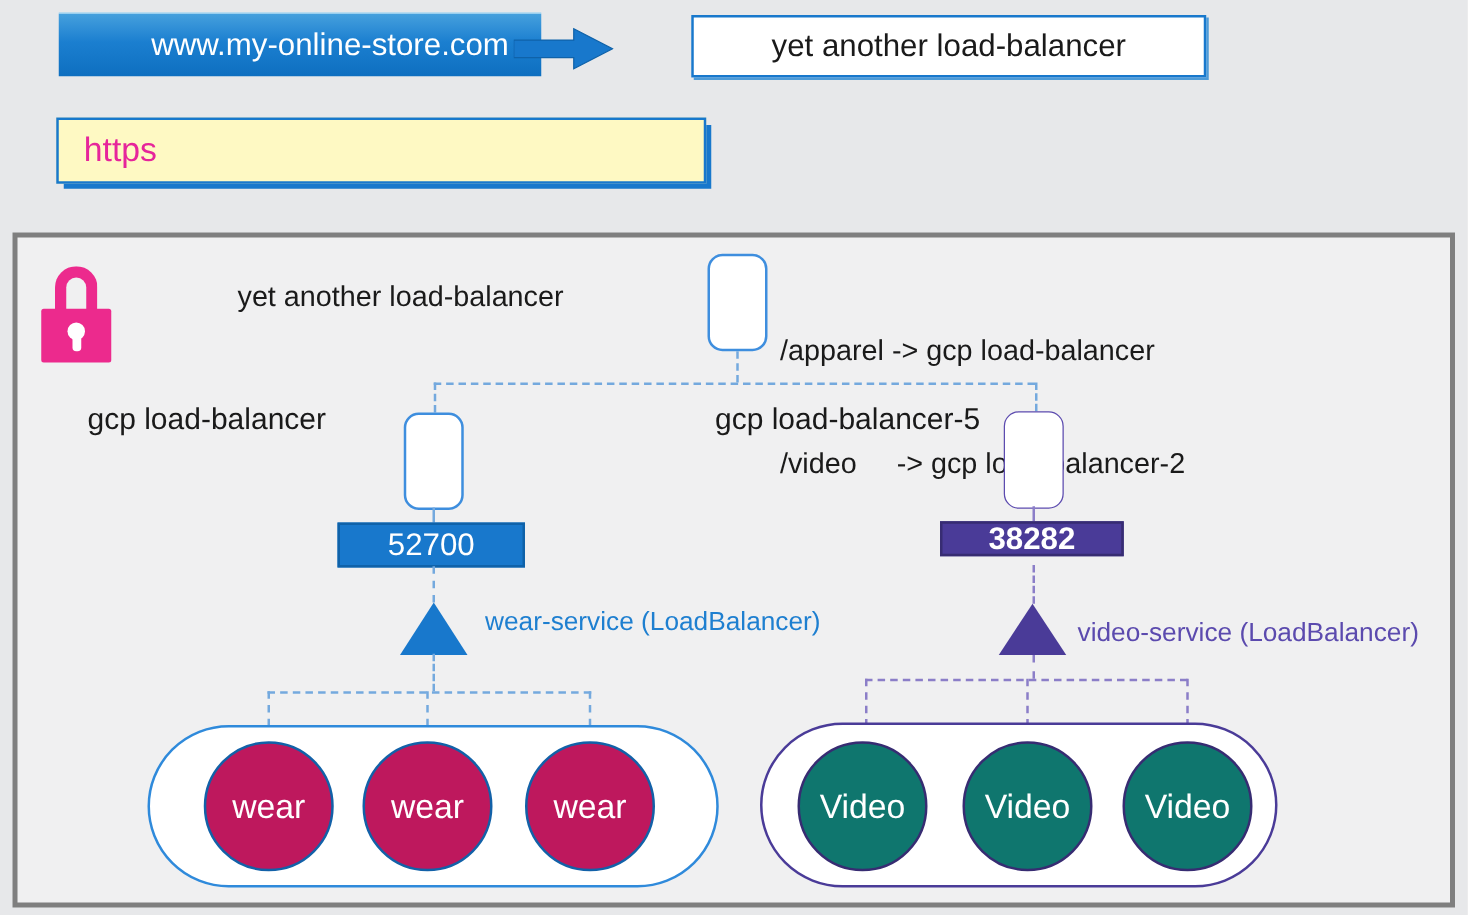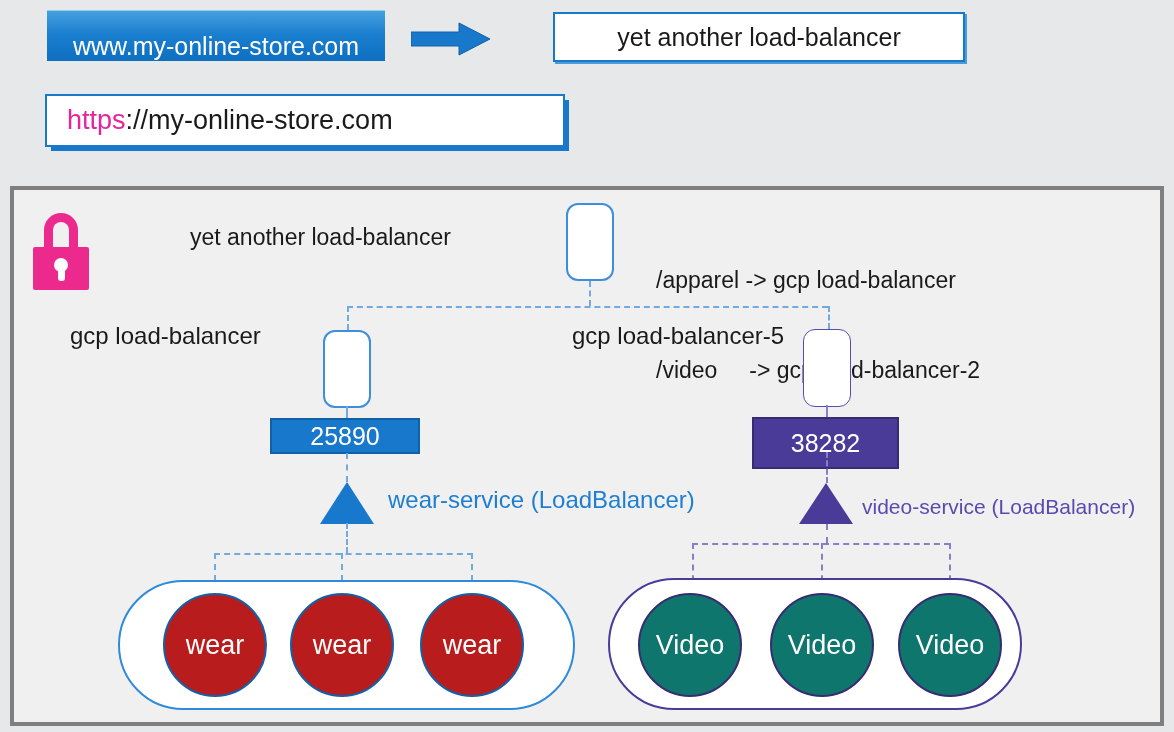--- a/index.html
+++ b/index.html
@@ -9,30 +9,30 @@
     font-family:"Liberation Sans","DejaVu Sans",sans-serif;
     color:#1a1a1a;
   }
   .abs{position:absolute;}
 
   
   #url-box{
     left:47px;top:10px;width:338px;height:50px;
     background:linear-gradient(#46a0dd 0%,#1b7fd0 45%,#0e6fc0 100%);
     border-top:1px solid #8ecdf2;
-    color:#fff;font-size:25px;display:flex;align-items:flex-end;justify-content:center;
+    color:#fff;font-size:25px;display:flex;align-items:center;justify-content:center;padding-left:48px;
   }
   #big-arrow{left:411px;top:22px;width:80px;height:34px;}
   #lb-box{
     left:553px;top:12px;width:412px;height:50px;background:#fff;
     border:2px solid #1878cc;box-shadow:2px 2px 0 #4d9bd8;
     font-size:25px;display:flex;align-items:center;justify-content:center;box-sizing:border-box;
   }
   #https-box{
-    left:45px;top:94px;width:520px;height:53px;background:#ffffff;
+    left:45px;top:94px;width:520px;height:53px;background:#fef9c3;
     border:2px solid #1878cc;box-shadow:5px 5px 0 -1px #1878cc;
     font-size:27px;display:flex;align-items:center;padding-left:20px;box-sizing:border-box;
   }
   #https-box .pink{color:#e6259b;}
 
   
   #main-box{
     left:10px;top:186px;width:1154px;height:540px;
     border:4px solid #7f7f7f;background:#f0f0f1;box-sizing:border-box;
   }
@@ -40,57 +40,57 @@
   
   #lock{left:33px;top:213px;width:56px;height:77px;}
   #lock .shackle{position:absolute;left:11px;top:0;width:34px;height:42px;
     border:9px solid #ec2a8d;border-bottom:none;border-radius:18px 18px 0 0;box-sizing:border-box;}
   #lock .body{position:absolute;left:0;top:34px;width:56px;height:43px;background:#ec2a8d;border-radius:2px;}
   #lock .keyhole-circle{position:absolute;left:21px;top:45px;width:14px;height:14px;background:#fff;border-radius:50%;}
   #lock .keyhole-stem{position:absolute;left:25px;top:55px;width:7px;height:13px;background:#fff;border-radius:0 0 3px 3px;}
 
   
   #diagram-title{left:190px;top:224px;font-size:23px;}
-  #route-lines{left:624px;top:205px;font-size:23px;line-height:30px;white-space:pre;margin-left:32px;}
+  #route-lines{left:624px;top:205px;font-size:23px;line-height:30px;white-space:pre;}
   #label-left{left:70px;top:322px;font-size:24px;}
   #label-right{left:572px;top:322px;font-size:24px;}
-  #svc-left{left:388px;top:486px;font-size:24px;color:#1e7fd0;text-align:center;}
+  #svc-left{left:388px;top:486px;font-size:21px;color:#1e7fd0;text-align:center;}
   #svc-right{left:862px;top:495px;font-size:21px;color:#5b4aae;}
 
   
   .lbrect{background:#fff;border:2px solid #3e8ede;border-radius:12px;box-sizing:border-box;width:48px;height:78px;}
   #rect-top{left:566px;top:203px;}
   #rect-left{left:323px;top:330px;}
   #rect-right{left:803px;top:329px;border-color:#5c4baf;border-width:1.5px;}
 
   
   .port{color:#fff;font-size:25px;display:flex;align-items:center;justify-content:center;box-sizing:border-box;}
   #port-left{left:270px;top:418px;width:150px;height:36px;background:#1878cc;border:2px solid #0f62a9;}
-  #port-right{left:752px;top:417px;width:147px;height:52px;background:#4a3b98;border:2px solid #372c72;}
+  #port-right{left:752px;top:417px;width:147px;height:28px;background:#4a3b98;border:2px solid #372c72;font-weight:bold;}
 
   
   .tri{width:0;height:0;border-left:27px solid transparent;border-right:27px solid transparent;}
   #tri-left{left:320px;top:482px;border-bottom:42px solid #1878cc;}
   #tri-right{left:799px;top:483px;border-bottom:41px solid #4a3b98;}
 
   
   .vl-b{width:0;border-left:2px dashed #74a9de;}
   .hl-b{height:0;border-top:2px dashed #74a9de;}
   .vl-p{width:0;border-left:2px dashed #8b7ec8;}
   .hl-p{height:0;border-top:2px dashed #8b7ec8;}
 
   
   .stadium{background:#fff;box-sizing:border-box;}
   #stadium-left{left:118px;top:580px;width:457px;height:130px;border:2px solid #2f8adb;border-radius:65px;}
   #stadium-right{left:608px;top:578px;width:414px;height:132px;border:2px solid #4a3b98;border-radius:66px;}
 
   
   .pod{width:104px;height:104px;border-radius:50%;color:#fff;display:flex;align-items:center;
        justify-content:center;font-size:27px;box-sizing:border-box;top:593px;}
-  .pod.blue{background:#b91c1c;border:2px solid #1261a8;}
+  .pod.blue{background:#be185d;border:2px solid #1261a8;}
   .pod.purple{background:#0f766e;border:2px solid #372c72;}
   #pod-w1{left:163px;} #pod-w2{left:290px;} #pod-w3{left:420px;}
   #pod-v1{left:638px;} #pod-v2{left:770px;} #pod-v3{left:898px;}
 </style>
 </head>
 <body>
 
 <div class="abs" id="url-box">
   <span>www.my-online-store.com</span>
 </div>
@@ -98,21 +98,20 @@
 <svg class="abs" id="big-arrow" viewBox="0 0 80 34">
   <polygon points="0,10 48,10 48,1 79,17 48,33 48,24 0,24" fill="#1878cc" stroke="#0f62a9" stroke-width="1"></polygon>
 </svg>
 
 <div class="abs" id="lb-box">
   <span>yet another load-balancer</span>
 </div>
 
 <div class="abs" id="https-box">
   <span class="pink">https</span>
-    <span>://my-online-store.com</span>
 </div>
 
 <div class="abs" id="main-box"></div>
 
 <div class="abs" id="lock">
   <div class="shackle"></div>
   <div class="body"></div>
   <div class="keyhole-circle"></div>
   <div class="keyhole-stem"></div>
 </div>
@@ -127,21 +126,21 @@
 </div>
 
 <div class="abs vl-b" style="left:589px;top:281px;height:25px;"></div>
 <div class="abs hl-b" style="left:347px;top:306px;width:481px;"></div>
 <div class="abs vl-b" style="left:347px;top:306px;height:24px;"></div>
 <div class="abs vl-b" style="left:828px;top:306px;height:23px;"></div>
 
 <div class="abs" id="label-left">gcp load-balancer</div>
 <div class="abs lbrect" id="rect-left"></div>
 <div class="abs vl-b" style="left:346px;top:406px;height:12px;"></div>
-<div class="abs port" id="port-left">25890</div>
+<div class="abs port" id="port-left">52700</div>
 <div class="abs vl-b" style="left:346px;top:453px;height:29px;"></div>
 <div class="abs tri" id="tri-left"></div>
 <div class="abs" id="svc-left">wear-service (LoadBalancer)</div>
 <div class="abs vl-b" style="left:346px;top:523px;height:30px;"></div>
 <div class="abs hl-b" style="left:214px;top:553px;width:259px;"></div>
 <div class="abs vl-b" style="left:214px;top:553px;height:39px;"></div>
 <div class="abs vl-b" style="left:341px;top:553px;height:39px;"></div>
 <div class="abs vl-b" style="left:471px;top:553px;height:39px;"></div>
 
 <div class="abs" id="label-right">gcp load-balancer-5</div>

